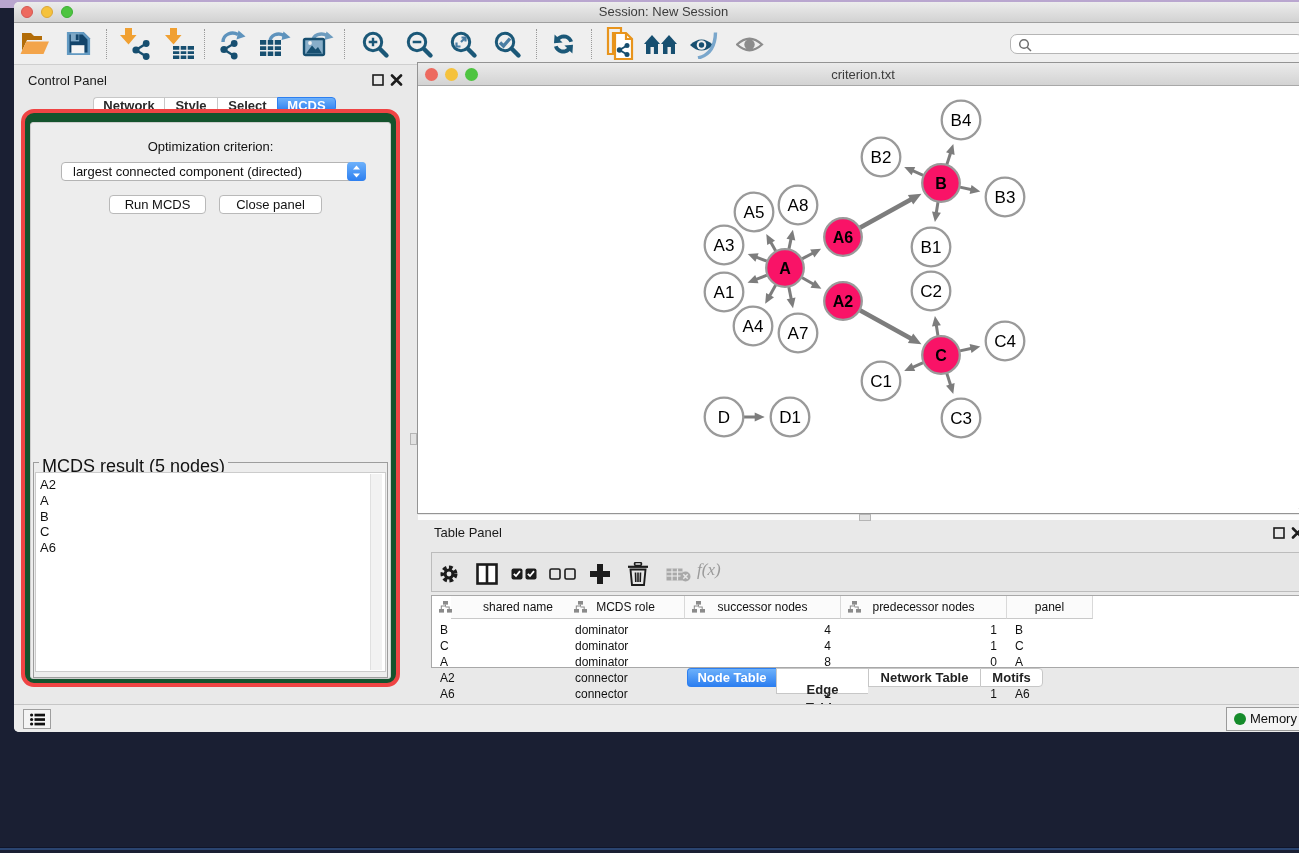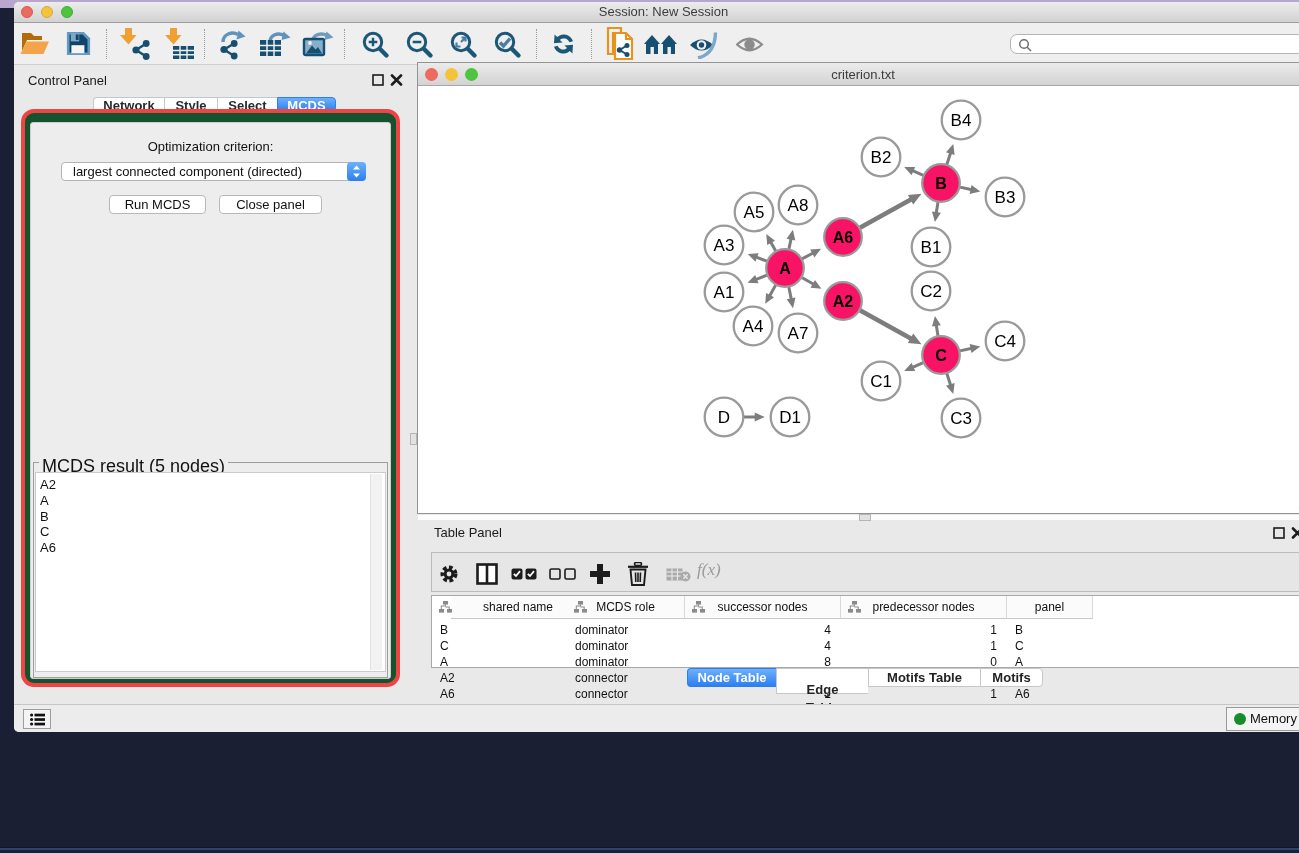--- a/index.html
+++ b/index.html
@@ -450,21 +450,21 @@
           <span style="position:absolute;left:8px;">A6</span>
           <span style="position:absolute;left:143px;">connector</span>
           <span style="position:absolute;left:253px;width:146px;text-align:right;">1</span>
           <span style="position:absolute;left:409px;width:156px;text-align:right;">1</span>
           <span style="position:absolute;left:583px;">A6</span>
         </div>
     </div>
     <div class="bot-tabs">
       <div class="btab first sel" style="width:89px;padding:0;">Node Table</div>
         <div class="btab" style="width:92px;padding:12px;">Edge Table</div>
-        <div class="btab" style="width:112px;padding:0;">Motifs Table</div>
+        <div class="btab" style="width:112px;padding:0;">Network Table</div>
         <div class="btab last" style="width:63px;padding:0;">Motifs</div>
     </div>
   </div>
 
   <div style="position:absolute;left:404px;top:513px;width:890px;height:5px;background:#fdfdfd;"></div>
   <div style="position:absolute;left:396px;top:431px;width:7px;height:12px;background:#e2e2e2;border:1px solid #b5b5b5;"></div>
   <div style="position:absolute;left:845px;top:512px;width:12px;height:7px;background:#e2e2e2;border:1px solid #b5b5b5;"></div>
   <svg style="position:absolute;left:1283px;top:495px;" width="12" height="12" viewBox="0 0 12 12">
       <g stroke="#9a9a9a" stroke-width="1.2">
         <line x1="2" y1="12" x2="12" y2="2"></line>

